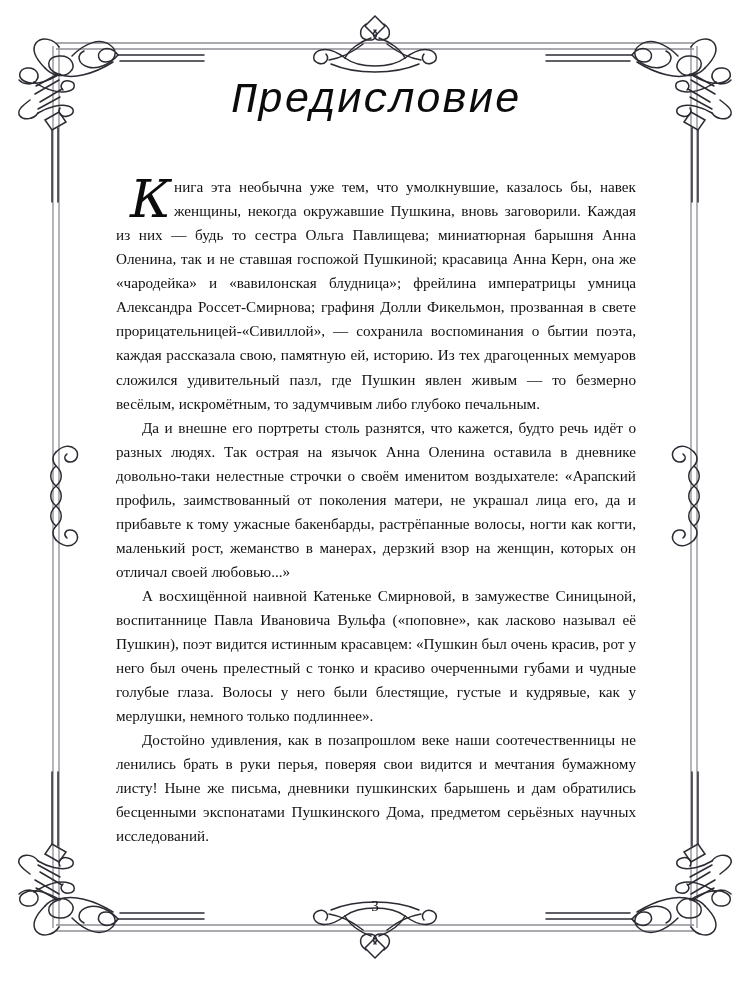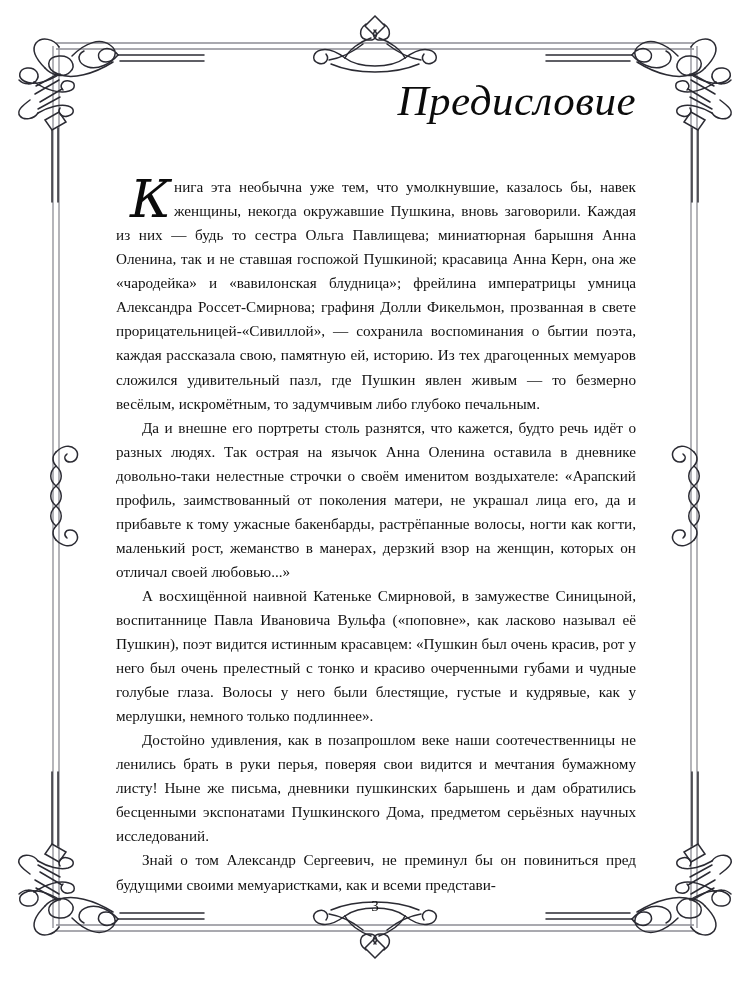--- a/index.html
+++ b/index.html
@@ -34,26 +34,26 @@
 
   
   .content {
     position: absolute;
     left: 116px;
     top: 78px;
     width: 520px;
   }
 
   .title {
-    font-family: Liberation Serif, serif;
+    font-family: Liberation Mono, monospace;
     font-style: italic;
     font-weight: 400;
     font-size: 43px;
     line-height: 1.05;
-    text-align: right;
+    text-align: center;
     letter-spacing: 0.5px;
     color: #0b0b0b;
     margin: 0 0 52px 0;
     white-space: nowrap;
   }
 
   .body-text {
     font-size: 15.2px;
     line-height: 24.05px;
     text-align: justify;
@@ -221,20 +221,19 @@
     <div class="body-text">
 
       <p class="para first"><span class="dropcap">К</span><span>нига эта необычна уже тем, что умолкнувшие, казалось бы, навек женщины, некогда окружавшие Пушкина, вновь заговорили. Каждая из них  — будь то сестра Ольга Павлищева; миниатюрная барышня Анна Оленина, так и не ставшая госпожой Пушкиной; красавица Анна Керн, она же «чародейка» и «вавилонская блудница»; фрейлина императрицы умница Александра Россет-Смирнова; графиня Долли Фикельмон, прозванная в свете прорицательницей-«Сивиллой», — сохранила воспоминания о бытии поэта, каждая рассказала свою, памятную ей, историю. Из тех драгоценных мемуаров сложился удивительный пазл, где Пушкин явлен живым — то безмерно весёлым, искромётным, то задумчивым либо глубоко печальным.</span></p>
 
       <p class="para">Да и внешне его портреты столь разнятся, что кажется, будто речь идёт о разных людях. Так острая на язычок Анна Оленина оставила в дневнике довольно-таки нелестные строчки о своём именитом воздыхателе: «Арапский профиль, заимствованный от поколения матери, не украшал лица его, да и прибавьте к тому ужасные бакенбарды, растрёпанные волосы, ногти как когти, маленький рост, жеманство в манерах, дерзкий взор на женщин, которых он отличал своей любовью...»</p>
 
       <p class="para">А восхищённой наивной Катеньке Смирновой, в замужестве Синицыной, воспитаннице Павла Ивановича Вульфа («поповне», как ласково называл её Пушкин), поэт видится истинным красавцем: «Пушкин был очень красив, рот у него был очень прелестный с тонко и красиво очерченными губами и чудные голубые глаза. Волосы у него были блестящие, густые и кудрявые, как у мерлушки, немного только подлиннее».</p>
 
       <p class="para">Достойно удивления, как в позапрошлом веке наши соотечественницы не ленились брать в руки перья, поверяя свои видится и мечтания бумажному листу! Ныне же письма, дневники пушкинских барышень и дам обратились бесценными экспонатами Пушкинского Дома, предметом серьёзных научных исследований.</p>
 
-      <p class="para">Знай о том Александр Сергеевич, не преминул бы он повиниться пред будущими своими мемуаристками, как и всеми представи-</p>
 
     </div>
   </div>
 
   <div class="folio">3</div>
 
 </div>
 
 </body></html>

